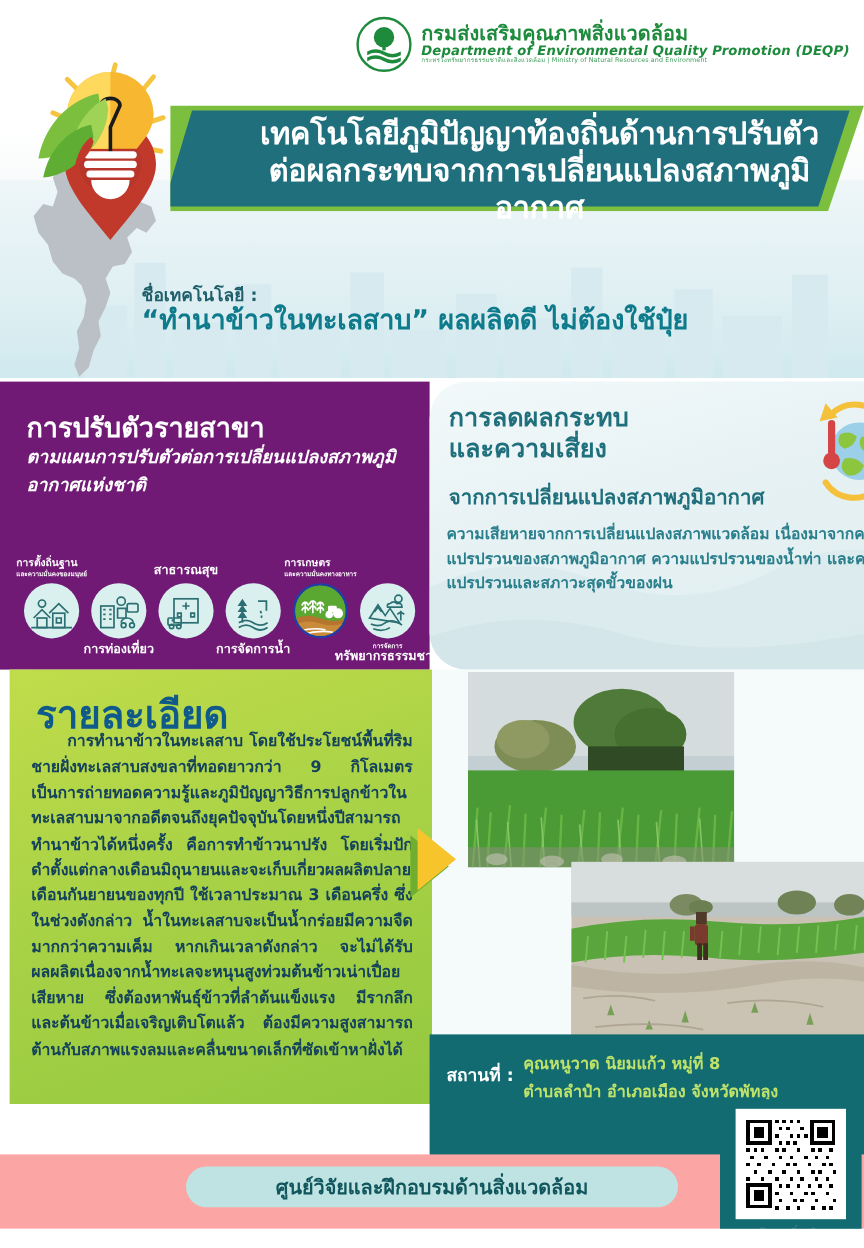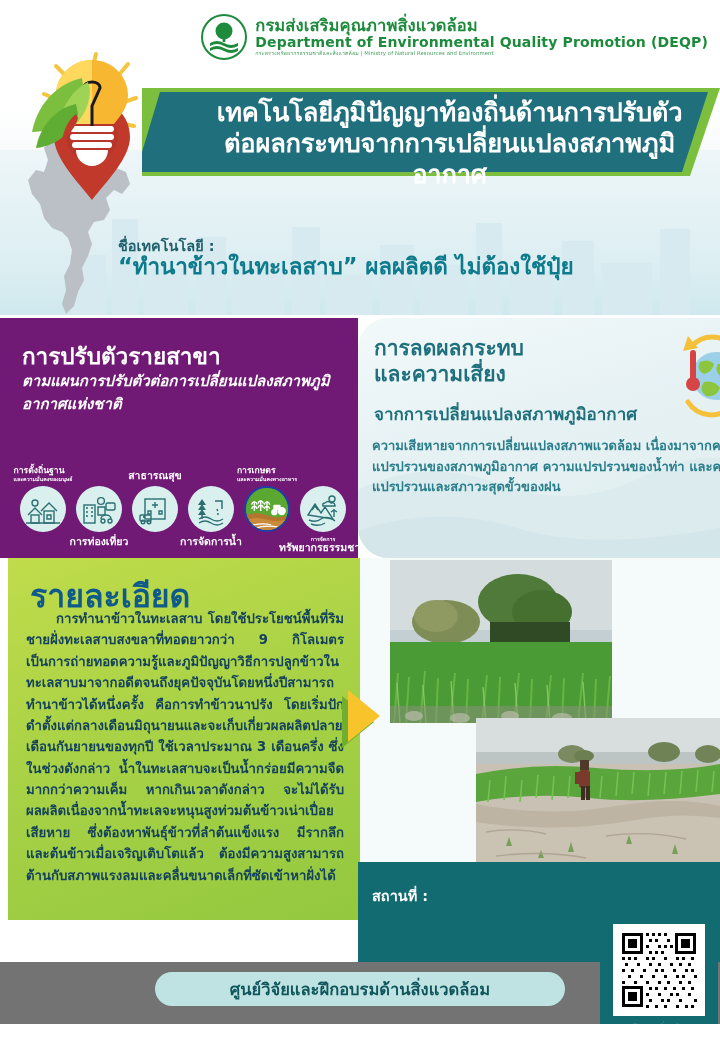--- a/index.html
+++ b/index.html
@@ -31,22 +31,23 @@
     background: #ffffff; border: 2.5px solid #1d8a3c;
     display: flex; align-items: center; justify-content: center;
     flex: none; position: relative; overflow: hidden;
   }
   .deqp-text { line-height: 1.08; }
   .deqp-th {
     font-size: 16.5px; font-weight: 700; color: #1d8a3c; letter-spacing: .1px;
     white-space: nowrap;
   }
   .deqp-en {
-    font-size: 14px; font-weight: 700; color: #1d8a3c; letter-spacing: .15px;
+    font-size: 11px; font-weight: 700; color: #1d8a3c; letter-spacing: .15px;
     white-space: nowrap;
+    font-style: italic;
   }
   .deqp-min {
     font-size: 5.3px; color: #3f9f5c; letter-spacing: .1px; white-space: nowrap;
     margin-top: 1px;
   }
 
   
   .skyline {
     position: absolute; left: 0; top: 150px; width: 720px; height: 165px;
     background: #e7f2f5;
@@ -197,21 +198,21 @@
     font-size: 14.5px; font-weight: 700; color: #ffffff;
   }
   .loc-val {
     position: absolute; left: 78px; top: 14px; right: 10px;
     font-size: 13.5px; font-weight: 700; color: #bfe36a; line-height: 1.72;
   }
 
   
   .footer {
     position: absolute; left: 0; top: 962px; width: 720px; height: 62px;
-    background: #737373; z-index: 7;
+    background: #fca5a5; z-index: 7;
   }
   .footer-pill {
     position: absolute; left: 155px; top: 10px; width: 410px; height: 34px;
     border-radius: 17px; background: #bfe3e3;
     display: flex; align-items: center; justify-content: center;
   }
   .footer-pill span { font-size: 16.5px; font-weight: 700; color: #10565c; }
 
   
   .qr-box {
@@ -558,20 +559,24 @@
 
   <div class="panel-detail">
     <div class="pd-h">รายละเอียด</div>
     <div class="pd-body">การทำนาข้าวในทะเลสาบ โดยใช้ประโยชน์พื้นที่ริมชายฝั่งทะเลสาบสงขลาที่ทอดยาวกว่า 9 กิโลเมตร เป็นการถ่ายทอดความรู้และภูมิปัญญาวิธีการปลูกข้าวในทะเลสาบมาจากอดีตจนถึงยุคปัจจุบันโดยหนึ่งปีสามารถทำนาข้าวได้หนึ่งครั้ง คือการทำข้าวนาปรัง โดยเริ่มปักดำตั้งแต่กลางเดือนมิถุนายนและจะเก็บเกี่ยวผลผลิตปลายเดือนกันยายนของทุกปี ใช้เวลาประมาณ 3 เดือนครึ่ง ซึ่งในช่วงดังกล่าว น้ำในทะเลสาบจะเป็นน้ำกร่อยมีความจืดมากกว่าความเค็ม หากเกินเวลาดังกล่าว จะไม่ได้รับผลผลิตเนื่องจากน้ำทะเลจะหนุนสูงท่วมต้นข้าวเน่าเปื่อยเสียหาย ซึ่งต้องหาพันธุ์ข้าวที่ลำต้นแข็งแรง มีรากลึก และต้นข้าวเมื่อเจริญเติบโตแล้ว ต้องมีความสูงสามารถต้านกับสภาพแรงลมและคลื่นขนาดเล็กที่ซัดเข้าหาฝั่งได้</div>
   </div>
   <div class="arrow-shadow"></div>
   <div class="arrow-tri"></div>
 
   <div class="loc-band">
     <div class="loc-label">สถานที่ :</div>
+    <div class="loc-val">
+      <div>คุณหนูวาด นิยมแก้ว หมู่ที่ 8</div>
+      <div>ตำบลลำปำ อำเภอเมือง จังหวัดพัทลุง</div>
+    </div>
   </div>
 
   <div class="footer">
     <div class="footer-pill">
       <span>ศูนย์วิจัยและฝึกอบรมด้านสิ่งแวดล้อม</span>
     </div>
   </div>
 
   <div class="qr-backplate"></div>
   <div class="qr-box">

